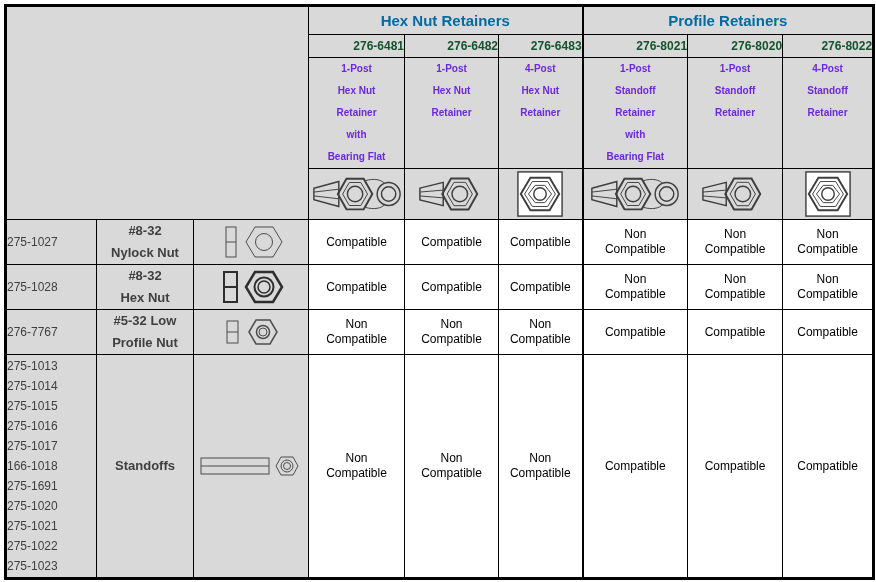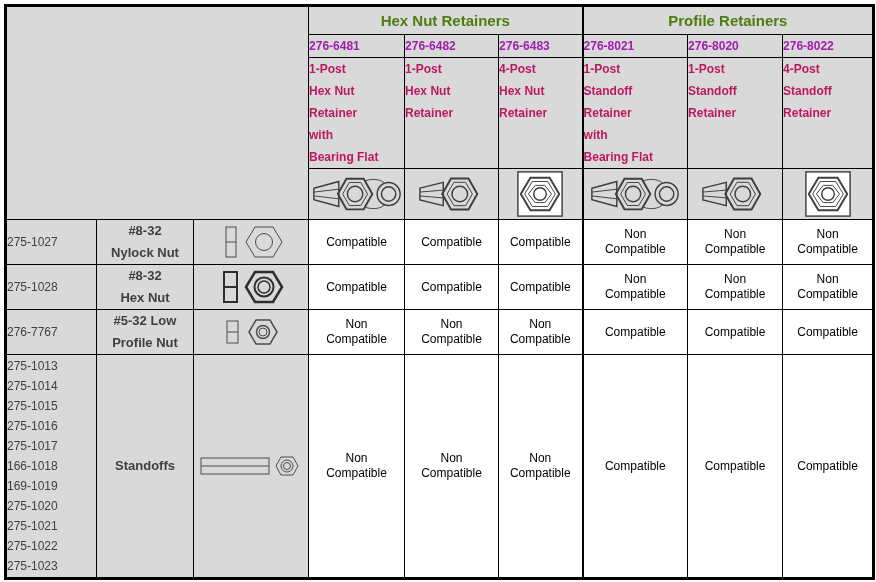--- a/index.html
+++ b/index.html
@@ -28,29 +28,29 @@
   tr.r-group   { height: 29px; }
   tr.r-part    { height: 23px; }
   tr.r-desc    { height: 109px; }
   tr.r-icon    { height: 51px; }
   tr.r-data    { height: 45px; }
   tr.r-data3   { height: 44px; }
   tr.r-stand   { height: 224px; }
 
   .group-h {
     text-align: center; vertical-align: middle;
-    font-size: 15px; font-weight: bold; color: #4d7c0f;
+    font-size: 15px; font-weight: bold; color: #0369a1;
   }
   .part-h {
-    text-align: left; vertical-align: middle;
-    font-size: 12px; font-weight: bold; color: #a21caf;
+    text-align: right; vertical-align: middle;
+    font-size: 12px; font-weight: bold; color: #14532d;
   }
   td.desc-c {
-    text-align: left; vertical-align: top;
-    font-size: 12px; font-weight: bold; color: #be185d;
+    text-align: center; vertical-align: top;
+    font-size: 10px; font-weight: bold; color: #6d28d9;
     padding-top: 4px;
   }
   .desc-line { line-height: 22px; }
   td.icon-c { text-align: center; vertical-align: middle; }
   td.pn-c {
     vertical-align: middle;
     font-size: 12px; color: #3f3f3f;
   }
   .pn-line { line-height: 20px; }
   td.name-c {
@@ -316,21 +316,21 @@
     </tr>
 
     <tr class="r-stand">
       <td class="gray pn-c">
         <div class="pn-line">275-1013</div>
         <div class="pn-line">275-1014</div>
         <div class="pn-line">275-1015</div>
         <div class="pn-line">275-1016</div>
         <div class="pn-line">275-1017</div>
         <div class="pn-line">166-1018</div>
-        <div class="pn-line">169-1019</div>
+        <div class="pn-line">275-1691</div>
         <div class="pn-line">275-1020</div>
         <div class="pn-line">275-1021</div>
         <div class="pn-line">275-1022</div>
         <div class="pn-line">275-1023</div>
       </td>
       <td class="gray name-c">
         <div class="name-line">Standoffs</div>
       </td>
       <td class="gray icon-c">
         <svg width="104" height="34" viewBox="0 0 104 34" fill="none" stroke="#4d4d4d">

